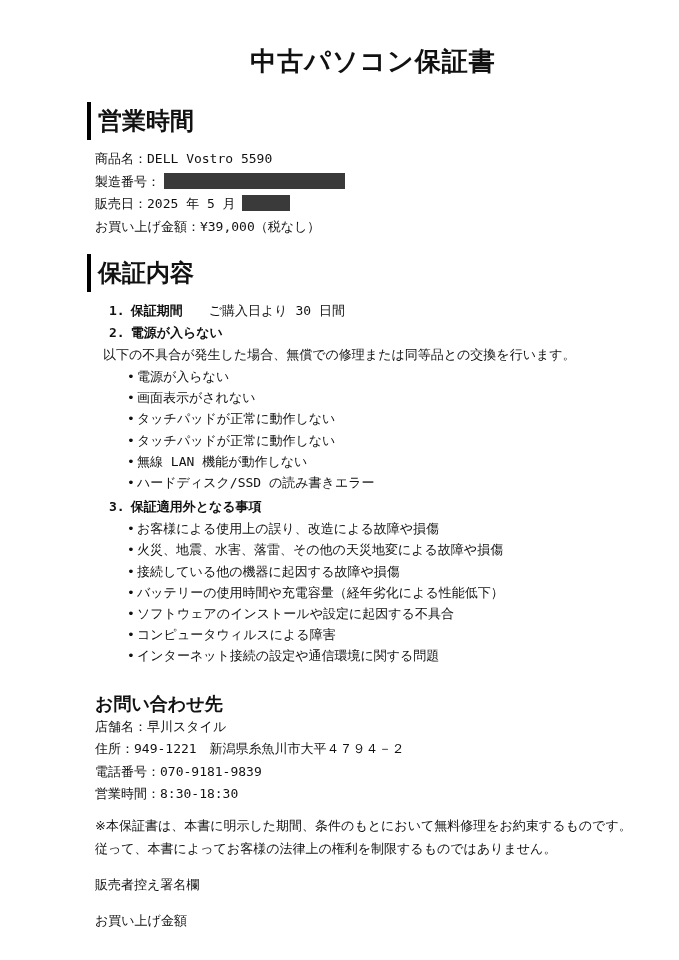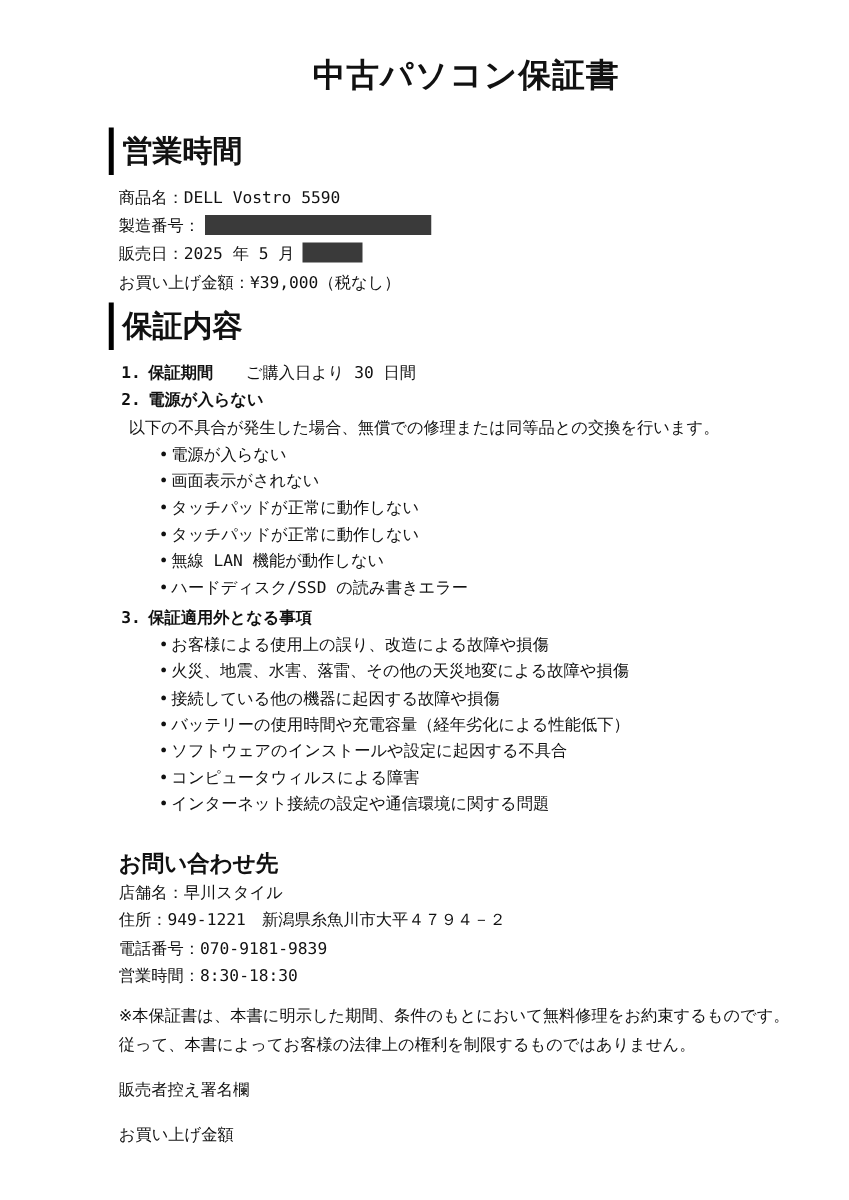--- a/index.html
+++ b/index.html
@@ -30,31 +30,31 @@
     letter-spacing:1px;
   }
   h2.sec{
     margin:22px 0 8px -8px;
     border-left:4px solid var(--bar);
     padding-left:7px;
     font-size:24px;
     font-weight:bold;
     line-height:38px;
   }
-  h2.sec.second{margin-top:4px;}
+  h2.sec.second{margin-top:16px;}
   .fields .line{line-height:22.5px;white-space:nowrap;}
   .redact{
     display:inline-block;
     height:16px;
     background:var(--redact);
     vertical-align:-3px;
   }
   .redact-wide{width:181px;margin-left:4px;}
   .redact-date{width:48px;margin-left:6px;}
-  .numrow{margin:0 0 0 2px;line-height:22px;white-space:nowrap;}
+  .numrow{margin:0 0 0 14px;line-height:22px;white-space:nowrap;}
   .numrow .num{display:inline-block;min-width:12px;font-weight:bold;margin-right:6px;}
   .numrow .nlabel{font-weight:bold;}
   .numrow .tab{display:inline-block;width:26px;}
   .intro{margin-left:8px;line-height:22px;}
   ul.blist{
     list-style:none;
     margin:3px 0 0 0;
     padding:0 0 0 32px;
   }
   ul.blist li{

